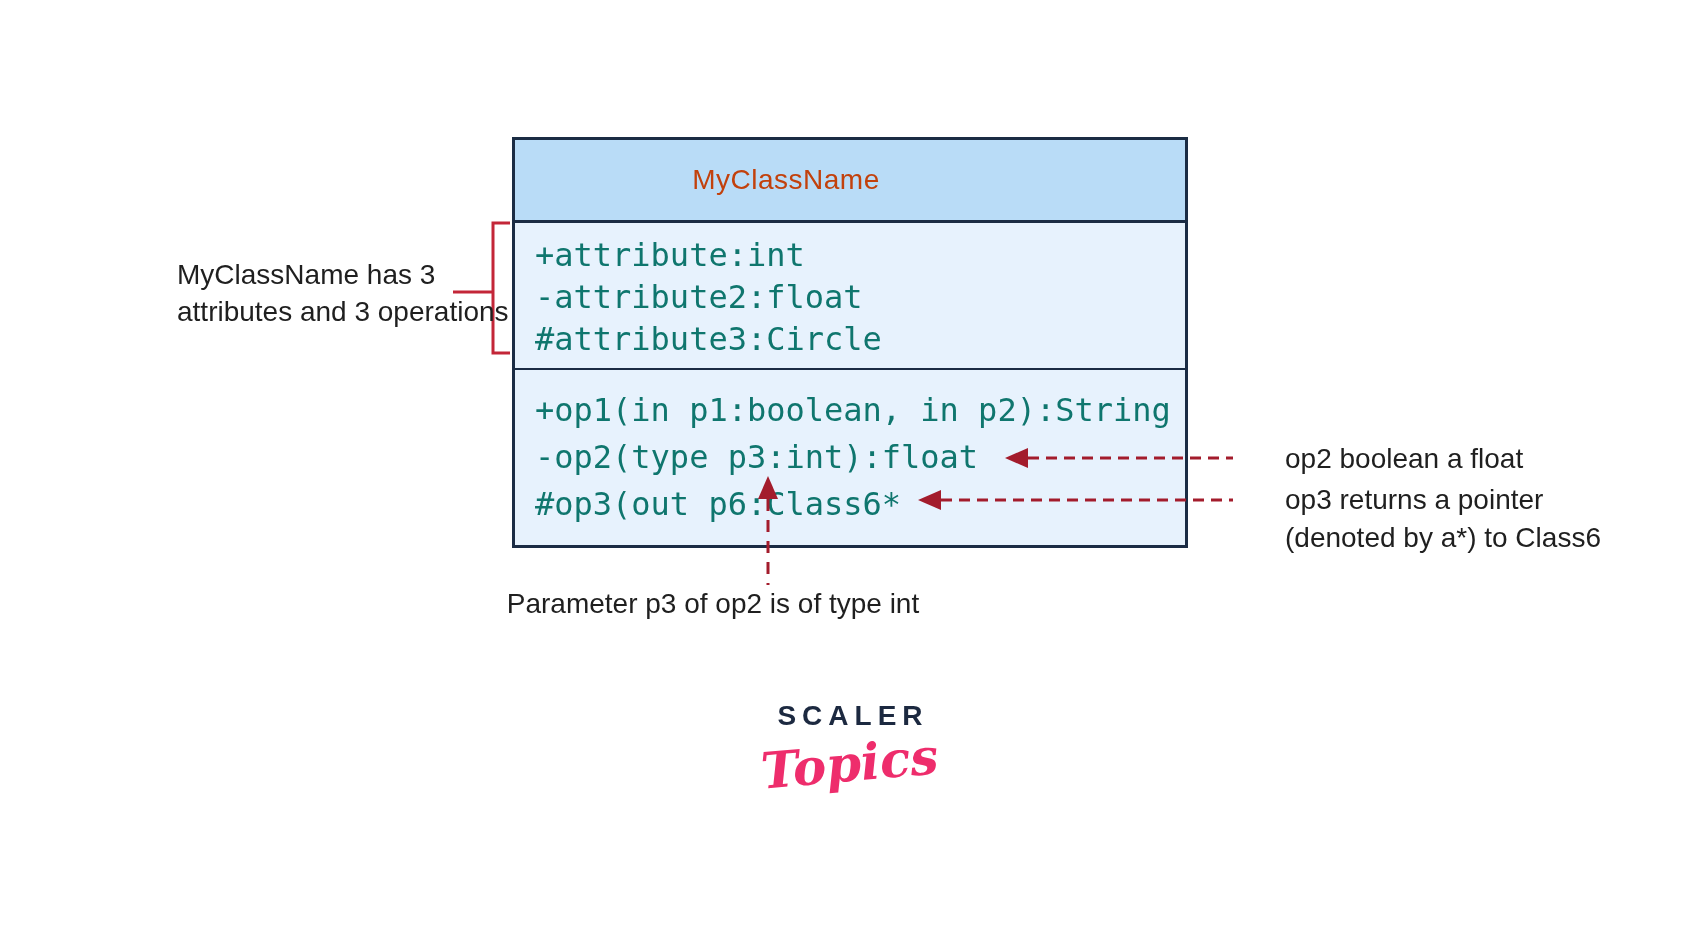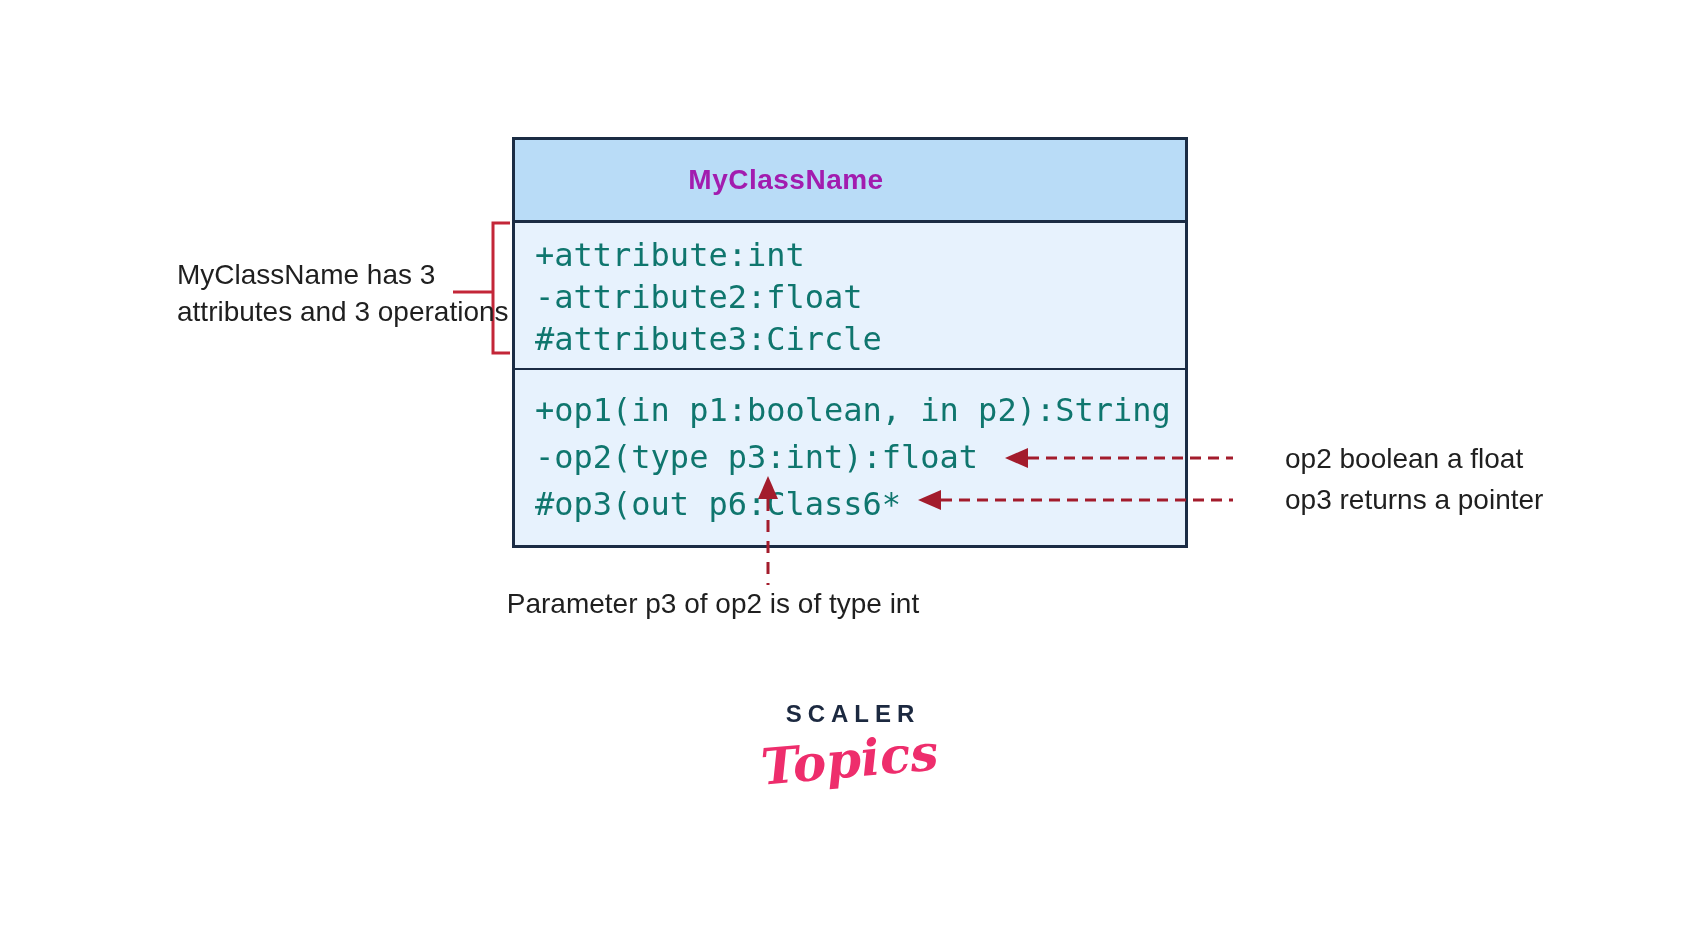--- a/index.html
+++ b/index.html
@@ -12,21 +12,21 @@
   .class-box{
     position:absolute;left:512px;top:137px;width:676px;height:411px;
     box-sizing:border-box;border:3px solid #1b2c44;background:#e7f2fd;
   }
   .class-header{
     position:relative;height:80px;background:#b9dcf7;border-bottom:3px solid #1b2c44;
   }
   .class-title{
     position:absolute;left:0;top:0;width:542px;height:100%;
     display:flex;align-items:center;justify-content:center;
-    font-weight:bold;font-size:28px;color:#a21caf;letter-spacing:.5px;
+    font-weight:normal;font-size:28px;color:#c2410c;letter-spacing:.5px;
   }
   .class-attributes{
     box-sizing:border-box;height:147px;border-bottom:2px solid #1b2c44;
     padding:11px 0 0 20px;
   }
   .class-operations{
     box-sizing:border-box;padding:17px 0 0 20px;
   }
   .mono-line{
     font-family:"DejaVu Sans Mono","Liberation Mono",monospace;
@@ -41,21 +41,21 @@
   .note-right-op2{left:1245px;top:440px;line-height:38px;}
   .note-right-op3{left:1245px;top:481px;line-height:38px;}
   .note-bottom{left:0;top:585px;width:1346px;text-align:center;line-height:37px;}
 
   
   .overlay{position:absolute;left:0;top:0;width:1700px;height:925px;pointer-events:none;}
 
   
   .logo{position:absolute;left:0;top:700px;width:1700px;text-align:center;}
   .logo-brand{
-    font-weight:bold;font-size:24px;letter-spacing:6px;text-indent:6px;
+    font-weight:bold;font-size:28px;letter-spacing:6px;text-indent:6px;
     color:#1c2940;
   }
   .logo-sub{margin-top:2px;}
   .logo-sub span{
     display:inline-block;
     font-family:"DejaVu Serif","Liberation Serif",serif;
     font-style:italic;font-weight:bold;font-size:50px;color:#ee2d6c;
     transform:rotate(-5deg);
   }
 </style>
@@ -96,20 +96,21 @@
   </svg>
 
   <div class="note note-left">
     <div>MyClassName has 3</div>
     <div>attributes and 3 operations</div>
   </div>
 
   <div class="note note-right-op2">op2 boolean a float</div>
   <div class="note note-right-op3">
     <div>op3 returns a pointer</div>
+    <div>(denoted by a*) to Class6</div>
   </div>
 
   <div class="note note-bottom">Parameter p3 of op2 is of type int</div>
 
   <div class="logo">
     <div class="logo-brand">SCALER</div>
     <div class="logo-sub">
       <span>Topics</span>
     </div>
   </div>

